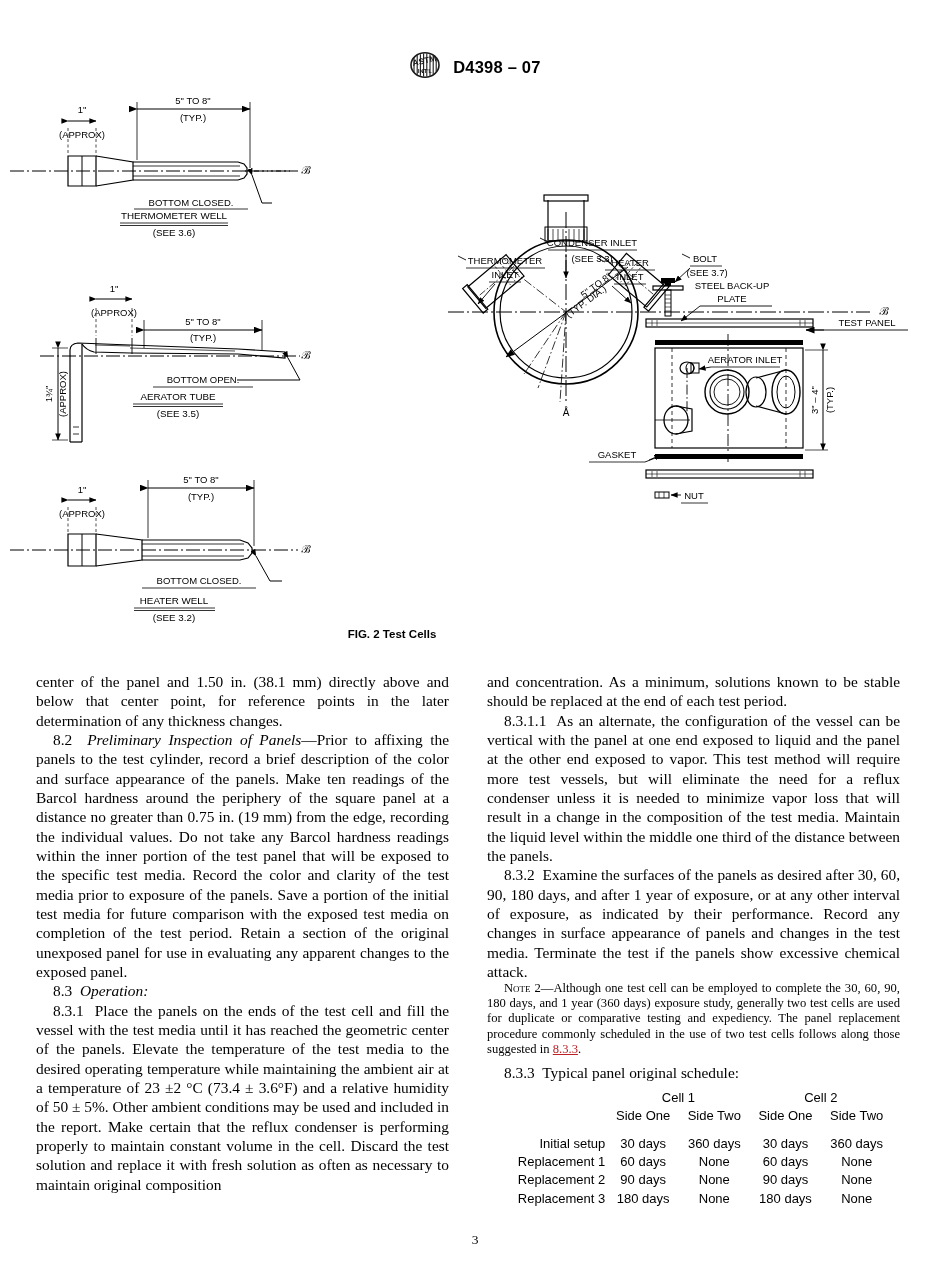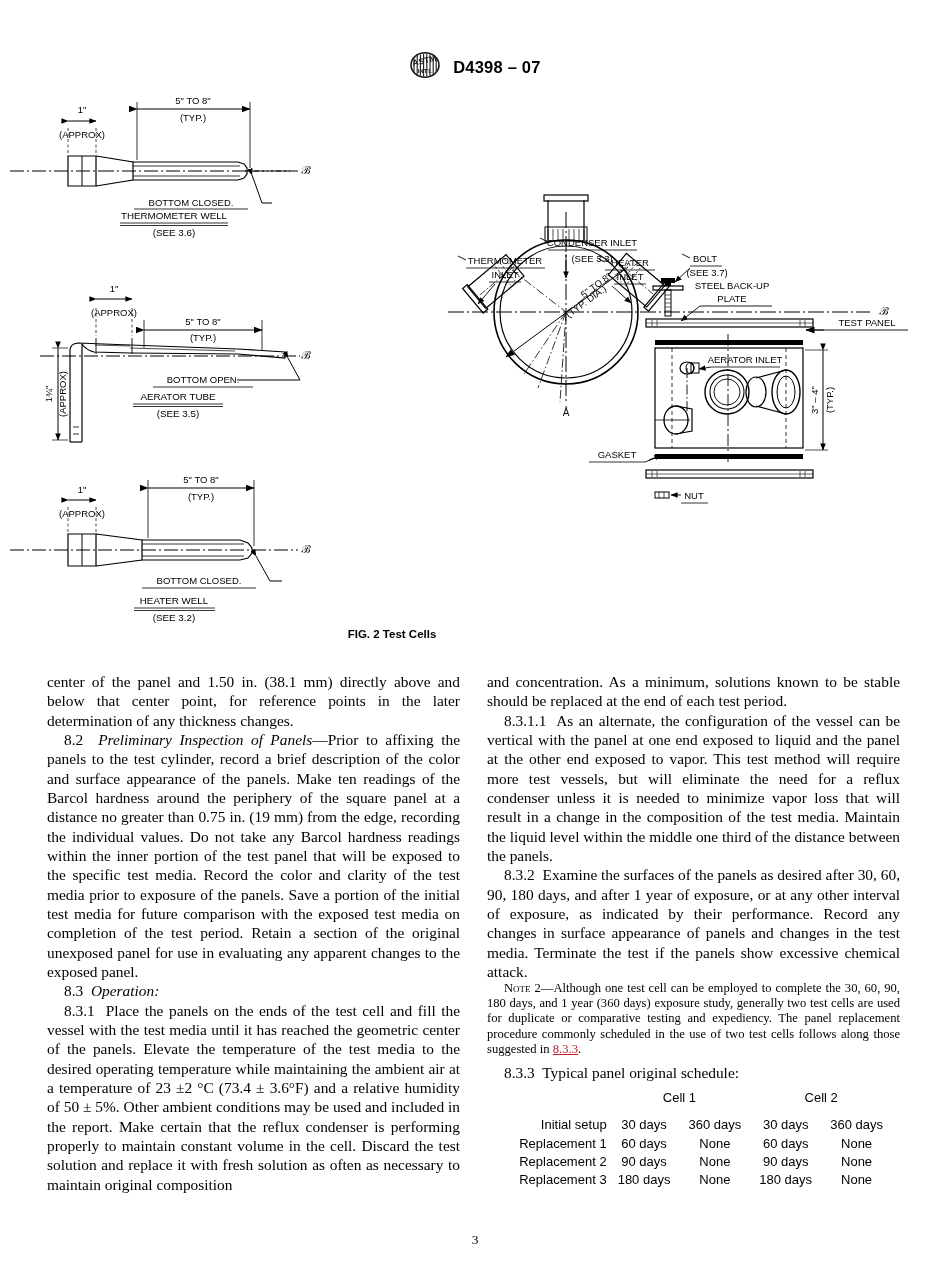--- a/index.html
+++ b/index.html
@@ -61,21 +61,21 @@
   .col {
     position: absolute;
     top: 672px;
     width: 413px;
     font-size: 15.4px;
     line-height: 1.255;
     text-align: justify;
     text-justify: inter-word;
     hyphens: none;
   }
-  .col-left  { left: 47px; }
+  .col-left  { left: 36px; }
   .col-right { left: 487px; }
 
   .col p { margin: 0; }
   .col p.indent { text-indent: 17px; }
   .col p.cont   { text-indent: 0; }
   em { font-style: italic; }
 
   .note {
     font-size: 12.6px;
     line-height: 1.2;
@@ -489,20 +489,27 @@
 
     <p class="indent" style="margin-top:6px"><span>8.3.3</span>&nbsp; <span>Typical panel original schedule:</span></p>
 
     <table class="sched">
       <thead>
         <tr>
           <th class="rowhead"></th>
           <th colspan="2">Cell 1</th>
           <th colspan="2">Cell 2</th>
         </tr>
+        <tr>
+          <th class="rowhead"></th>
+          <th>Side One</th>
+          <th>Side Two</th>
+          <th>Side One</th>
+          <th>Side Two</th>
+        </tr>
       </thead>
       <tbody>
         <tr class="spacer">
           <td colspan="5"></td>
         </tr>
         <tr>
           <td class="rowhead">Initial setup</td>
           <td>30 days</td>
           <td>360 days</td>
           <td>30 days</td>

